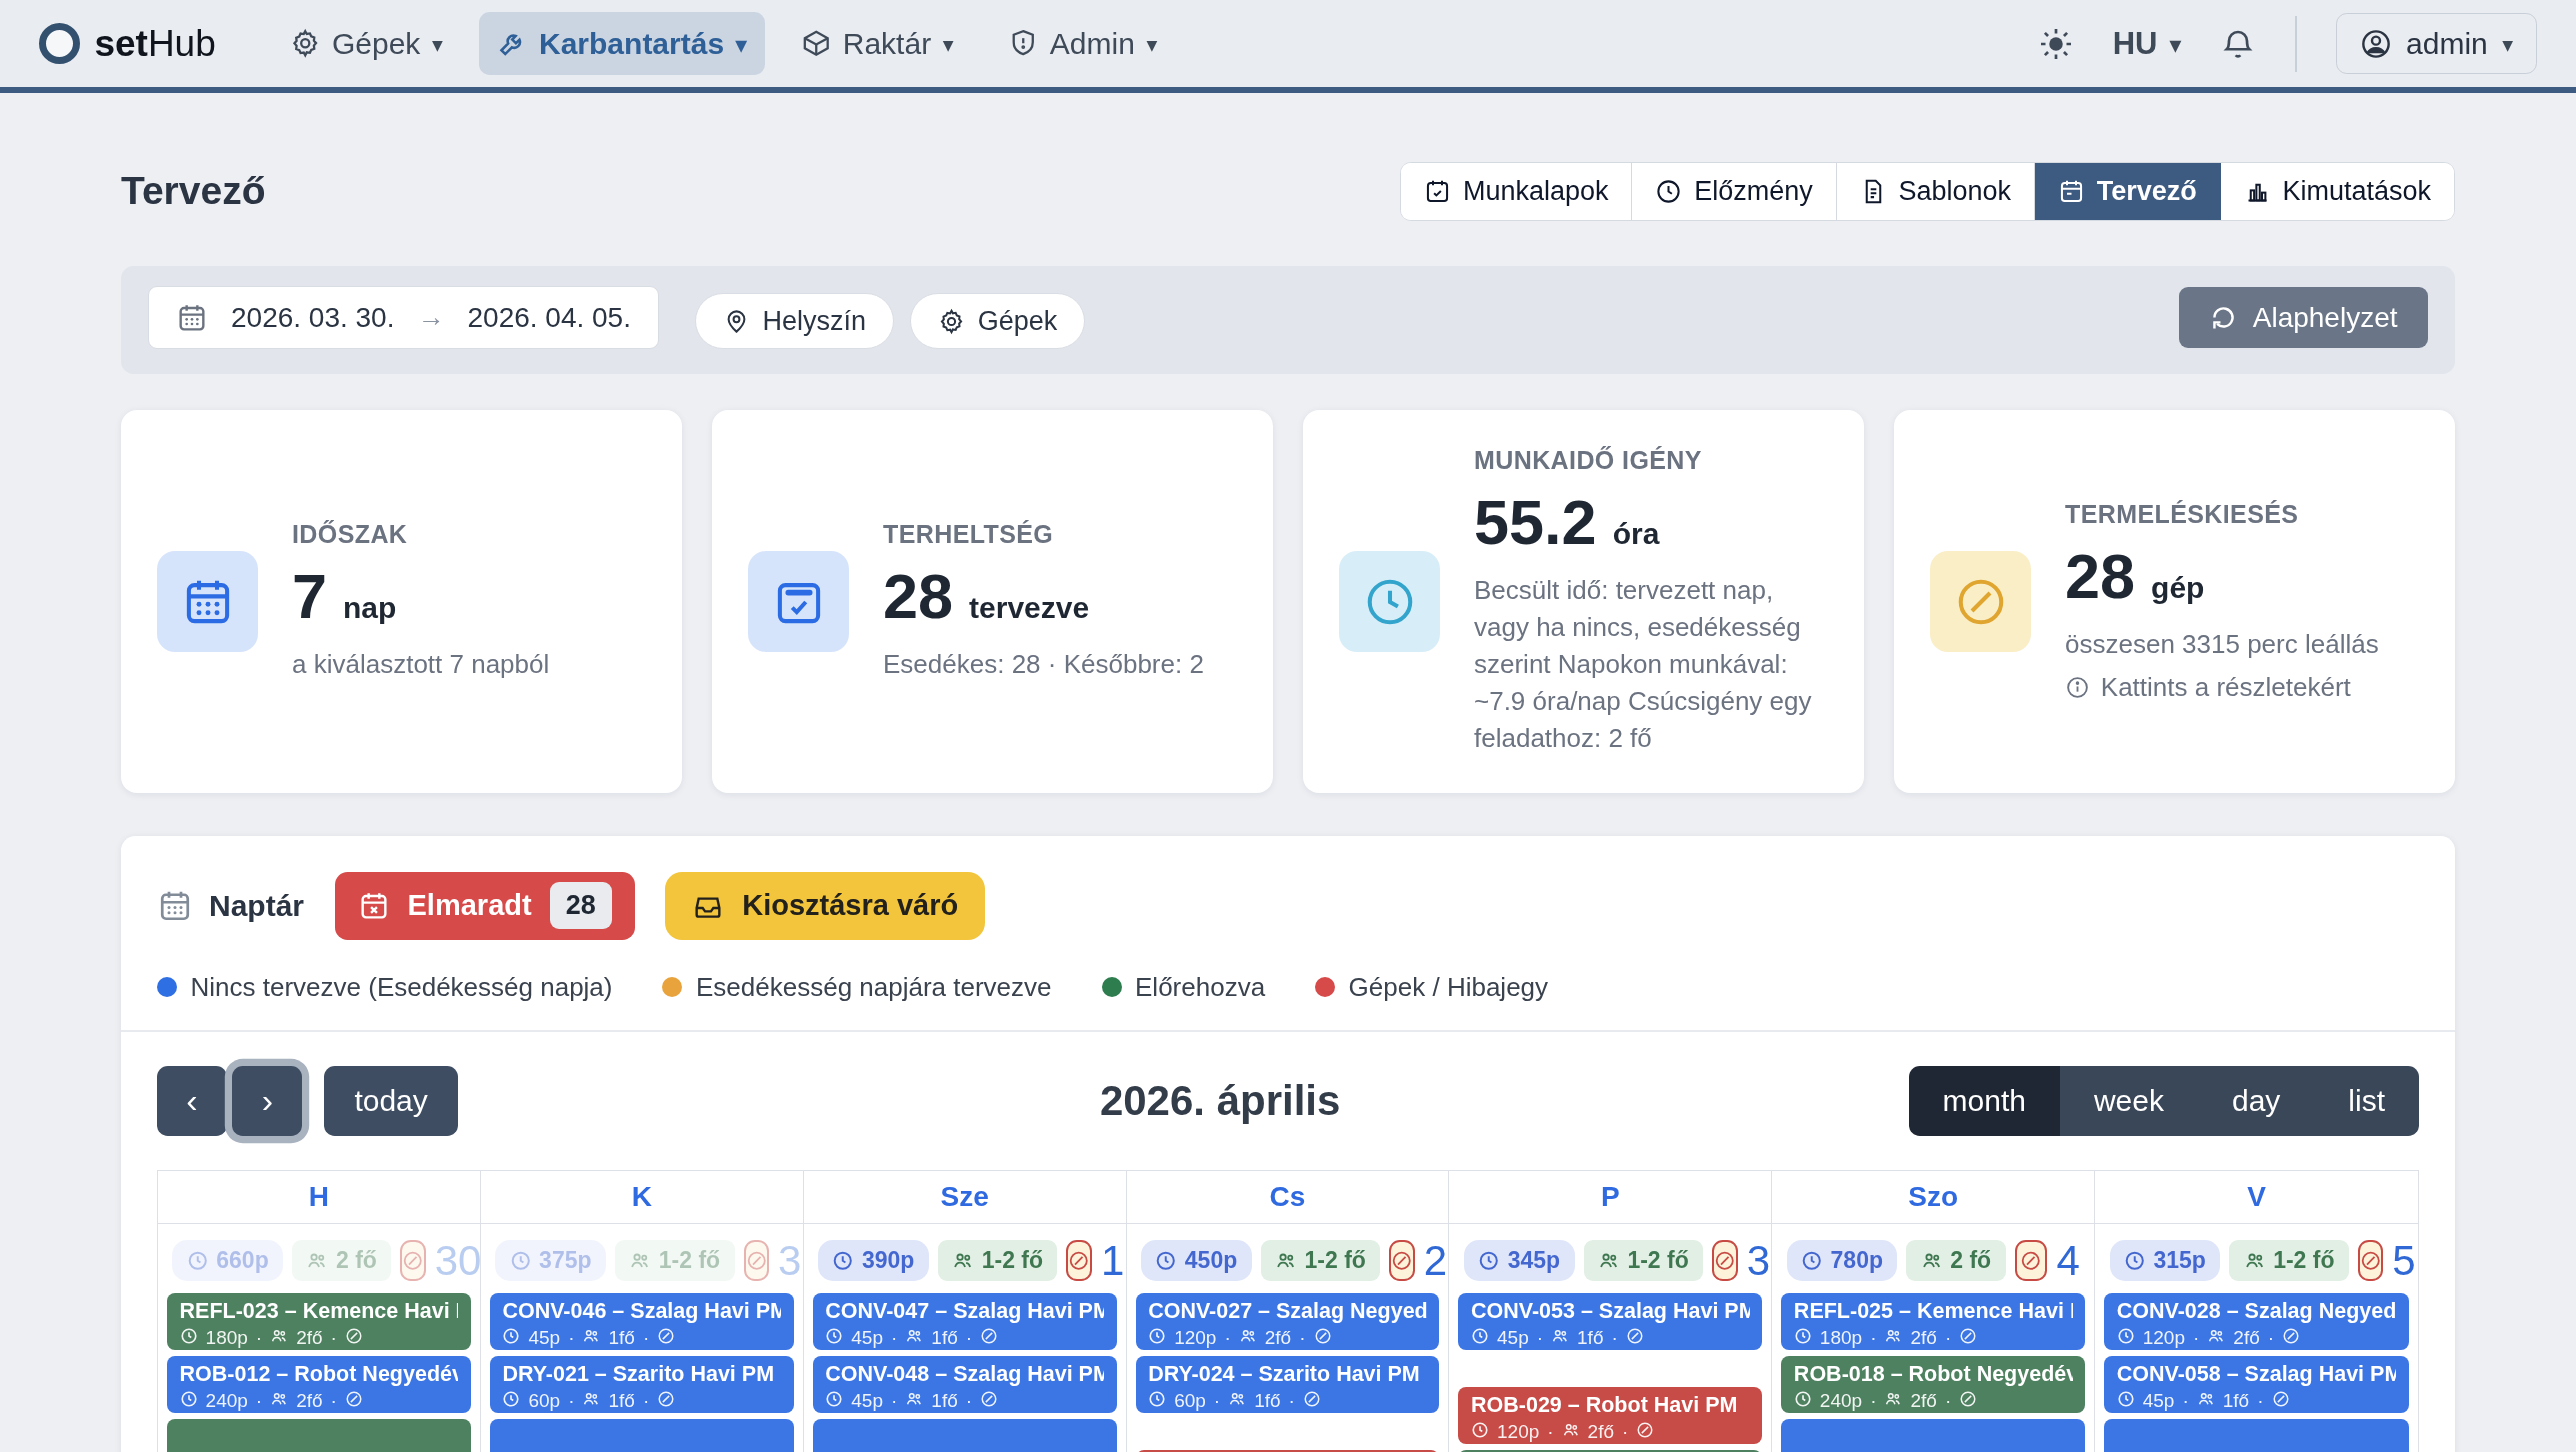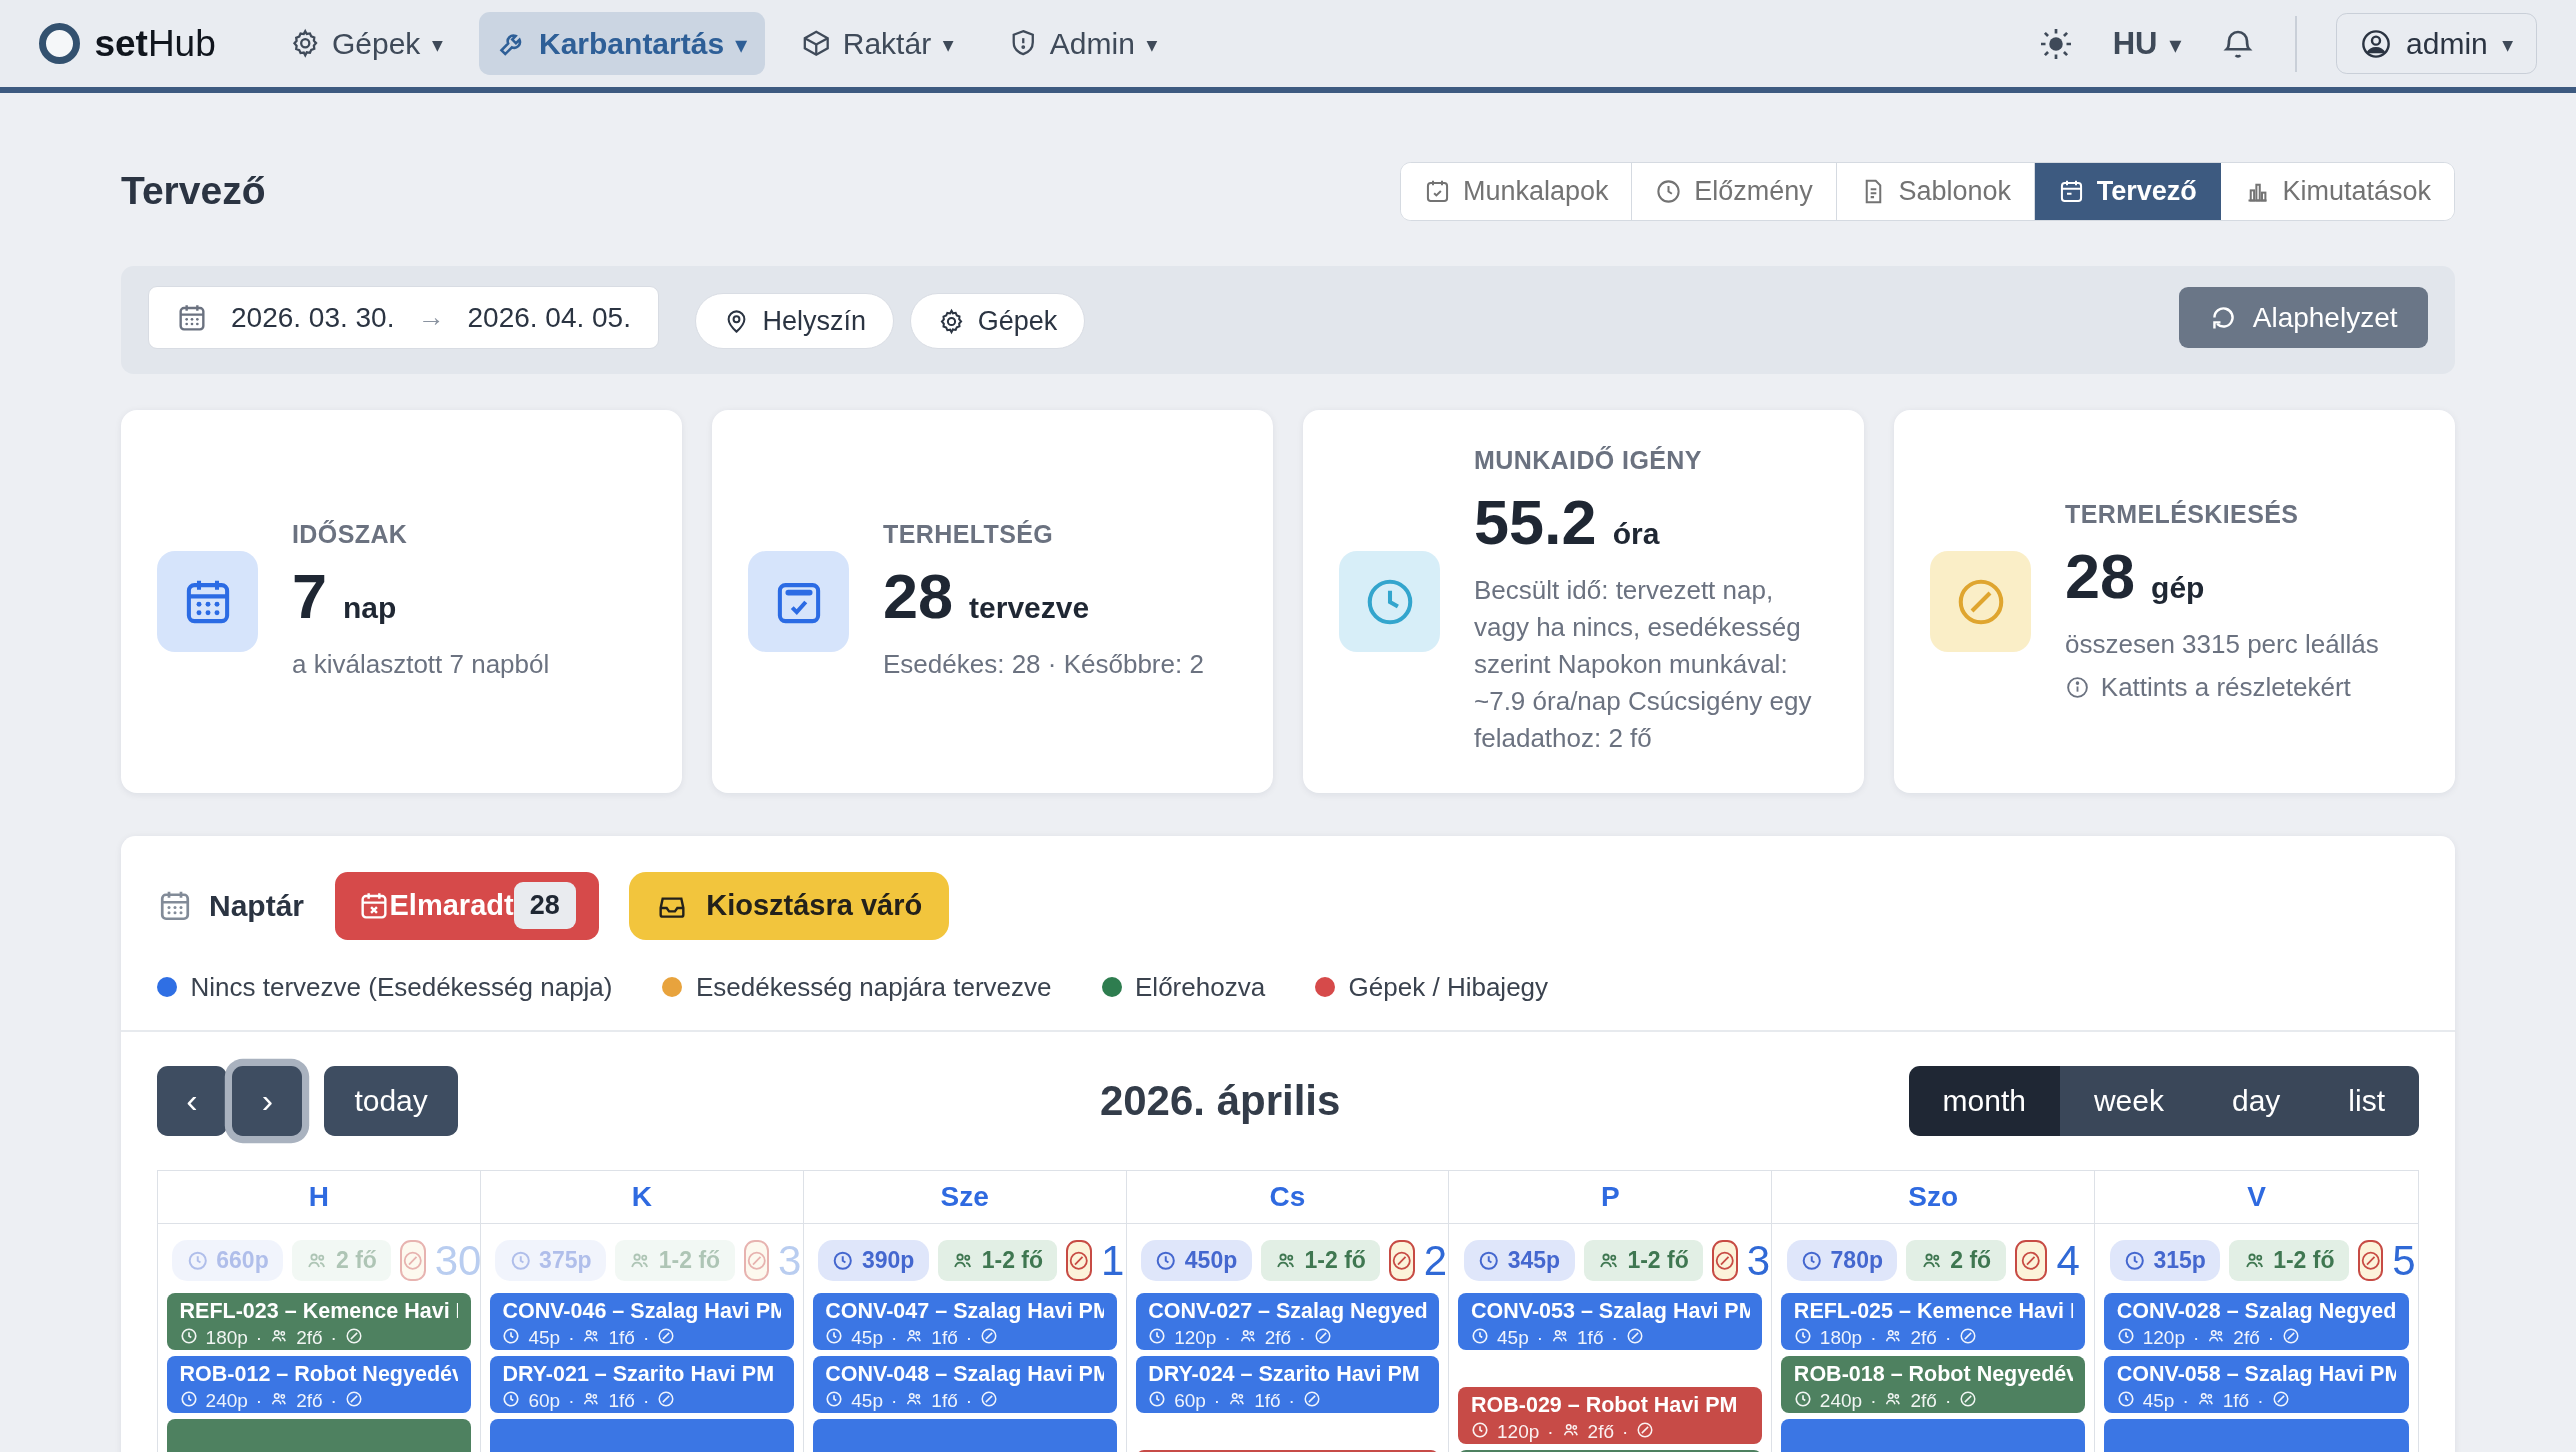--- a/index.html
+++ b/index.html
@@ -34,21 +34,21 @@
   .nav-divider { width:1.8px; height:56px; background:#c9cfd8; }
   .user-btn { display:flex; align-items:center; gap:14.4px; border:1.8px solid #c9cfd8; border-radius:10.8px; padding:12.6px 23px; font-size:30px; color:#2b3442; cursor:pointer; }
   .user-btn svg { width:32px; height:32px; }
   .user-btn .chev { font-size:21.5px; margin-top:3.6px; color:#3f4a59; }
 
   
   .page { padding:0 121px; }
   .header-row { margin-top:50px; display:flex; align-items:center; }
   .page-title { font-size:39px; color:#2b3442; }
   .tabs { margin-left:auto; display:flex; border:1.8px solid #d5dae1; border-radius:10.8px; overflow:hidden; background:#fff; }
-  .tab { display:flex; align-items:center; gap:11.7px; padding:0 23px; height:57px; font-size:27px; color:#737373; border-right:1.8px solid #d5dae1; cursor:pointer; white-space:nowrap; background:#fff; }
+  .tab { display:flex; align-items:center; gap:11.7px; padding:0 23px; height:57px; font-size:27px; color:#0f172a; border-right:1.8px solid #d5dae1; cursor:pointer; white-space:nowrap; background:#fff; }
   .tab:last-child { border-right:none; }
   .tab svg { width:27px; height:27px; }
   .tab.active { background:#3d5a80; color:#fff; font-weight:bold; border-color:#3d5a80; }
 
   
   .filter-panel { margin-top:27px; background:#e2e6ec; border-radius:12.6px; padding:20px 27px 25px; display:flex; align-items:flex-end; }
   .date-box { display:flex; align-items:center; gap:23px; background:#fff; border:1.8px solid #d8dce3; border-radius:9px; height:63px; padding:0 27px; font-size:28px; color:#2b3442; cursor:pointer; }
   .date-box svg { width:32px; height:32px; color:#6b7280; }
   .date-arrow { color:#8a93a0; font-size:27px; }
   .quick-group { margin-left:32px; display:flex; flex-direction:column; }
@@ -73,21 +73,21 @@
   .card-unit { font-size:30px; }
   .card-sub { margin-top:14.4px; font-size:26px; color:#6b7280; line-height:1.42; }
   .card-sub-info { margin-top:9px; font-size:26px; color:#6b7280; display:flex; align-items:center; gap:10.8px; }
   .card-sub-info svg { width:25px; height:25px; }
 
   
   .calendar-panel { margin-top:43px; background:#fff; border-radius:14.4px; padding:36px 36px 0; box-shadow:0 1.8px 7.2px rgba(20,30,50,.07); height:808px; }
   .cal-header { display:flex; gap:30.5px; }
   .naptar-tab { display:flex; align-items:center; gap:16px; font-size:30px; font-weight:bold; color:#2b3442; cursor:pointer; }
   .naptar-tab svg { width:36px; height:36px; color:#828b98; }
-  .btn-elmaradt { background:#d64a4a; color:#fff; font-weight:bold; font-size:29px; height:68px; padding:0 23px; border:none; border-radius:12.6px; display:flex; align-items:center; cursor:pointer; font-family:inherit; }
+  .btn-elmaradt { background:#d64a4a; color:#fff; font-weight:bold; font-size:29px; height:68px; padding:0 23px; border:none; border-radius:12.6px; display:flex; align-items:center; gap:18px; cursor:pointer; font-family:inherit; }
   .btn-elmaradt svg { width:32px; height:32px; }
   .badge { background:#e9ebef; color:#1f2733; font-weight:bold; font-size:27px; border-radius:9px; padding:8px 16px; }
   .btn-kiosztas { background:#f2c53d; color:#23211b; font-weight:bold; font-size:29px; height:68px; padding:0 27px; border:none; border-radius:17px; display:flex; align-items:center; gap:18px; cursor:pointer; font-family:inherit; }
   .btn-kiosztas svg { width:32px; height:32px; }
   .legend { display:flex; gap:50px; margin-top:32px; font-size:26px; color:#3a424e; align-items:center; }
   .legend-item { display:flex; align-items:center; gap:13.5px; }
   .legend-dot { width:20px; height:20px; border-radius:50%; }
   .panel-divider { height:1.8px; background:#e7eaee; margin:27px -36px 0; }
 
   .cal-toolbar { display:flex; align-items:center; margin-top:34px; position:relative; }

